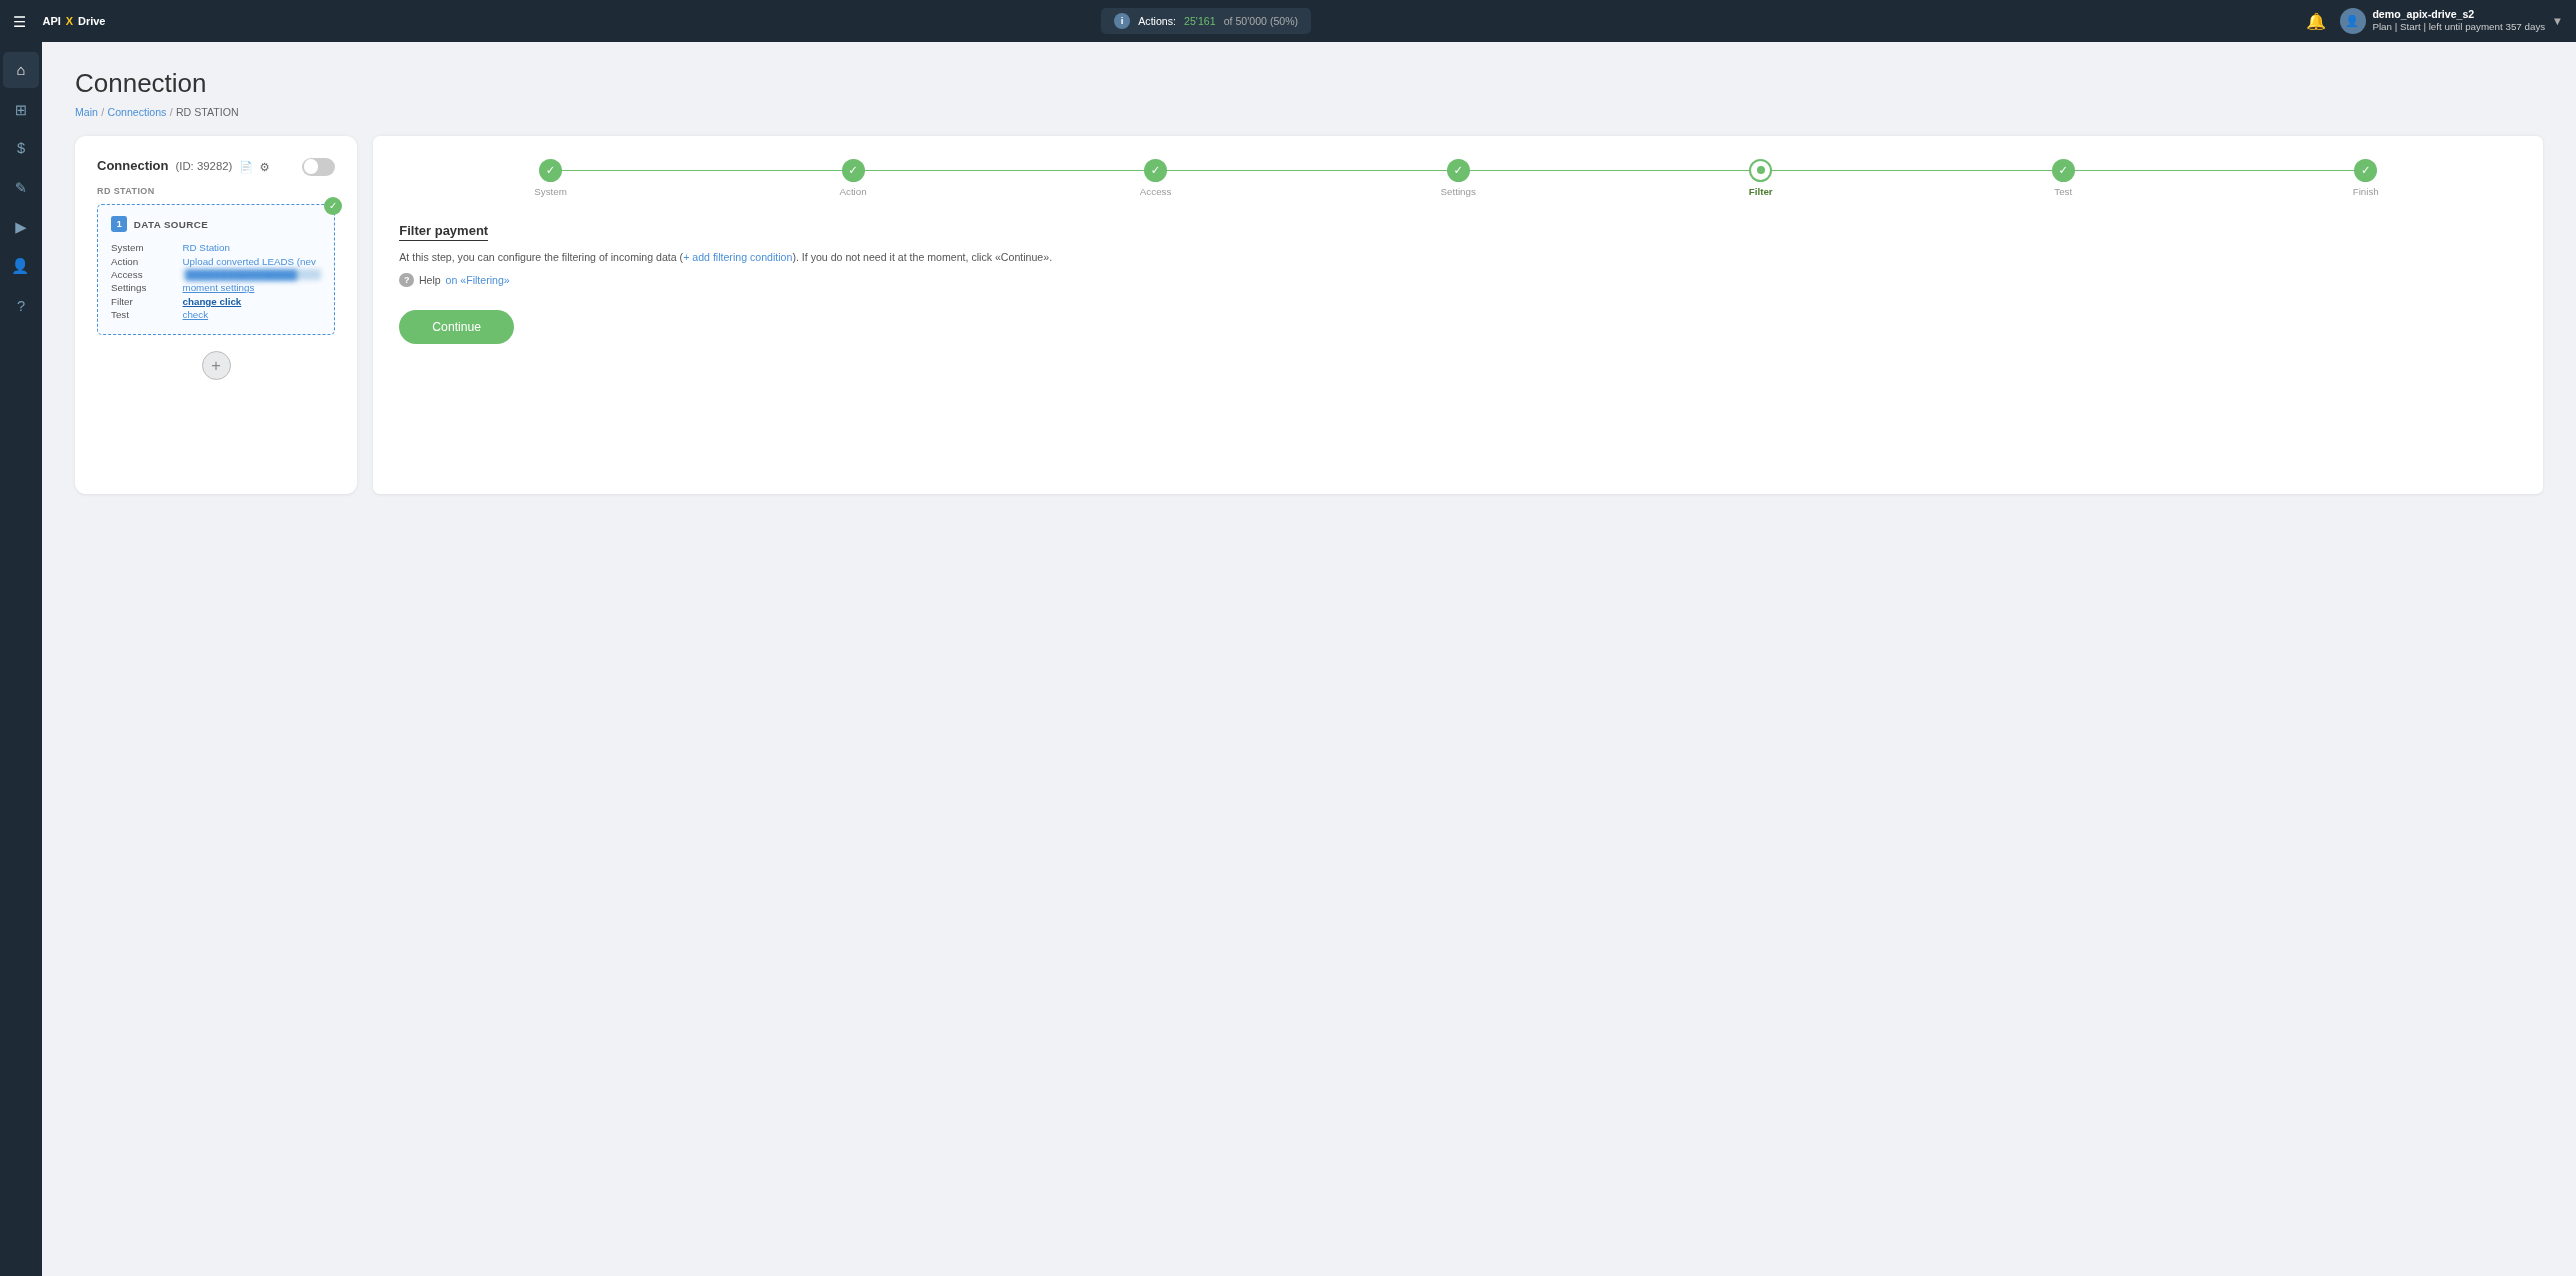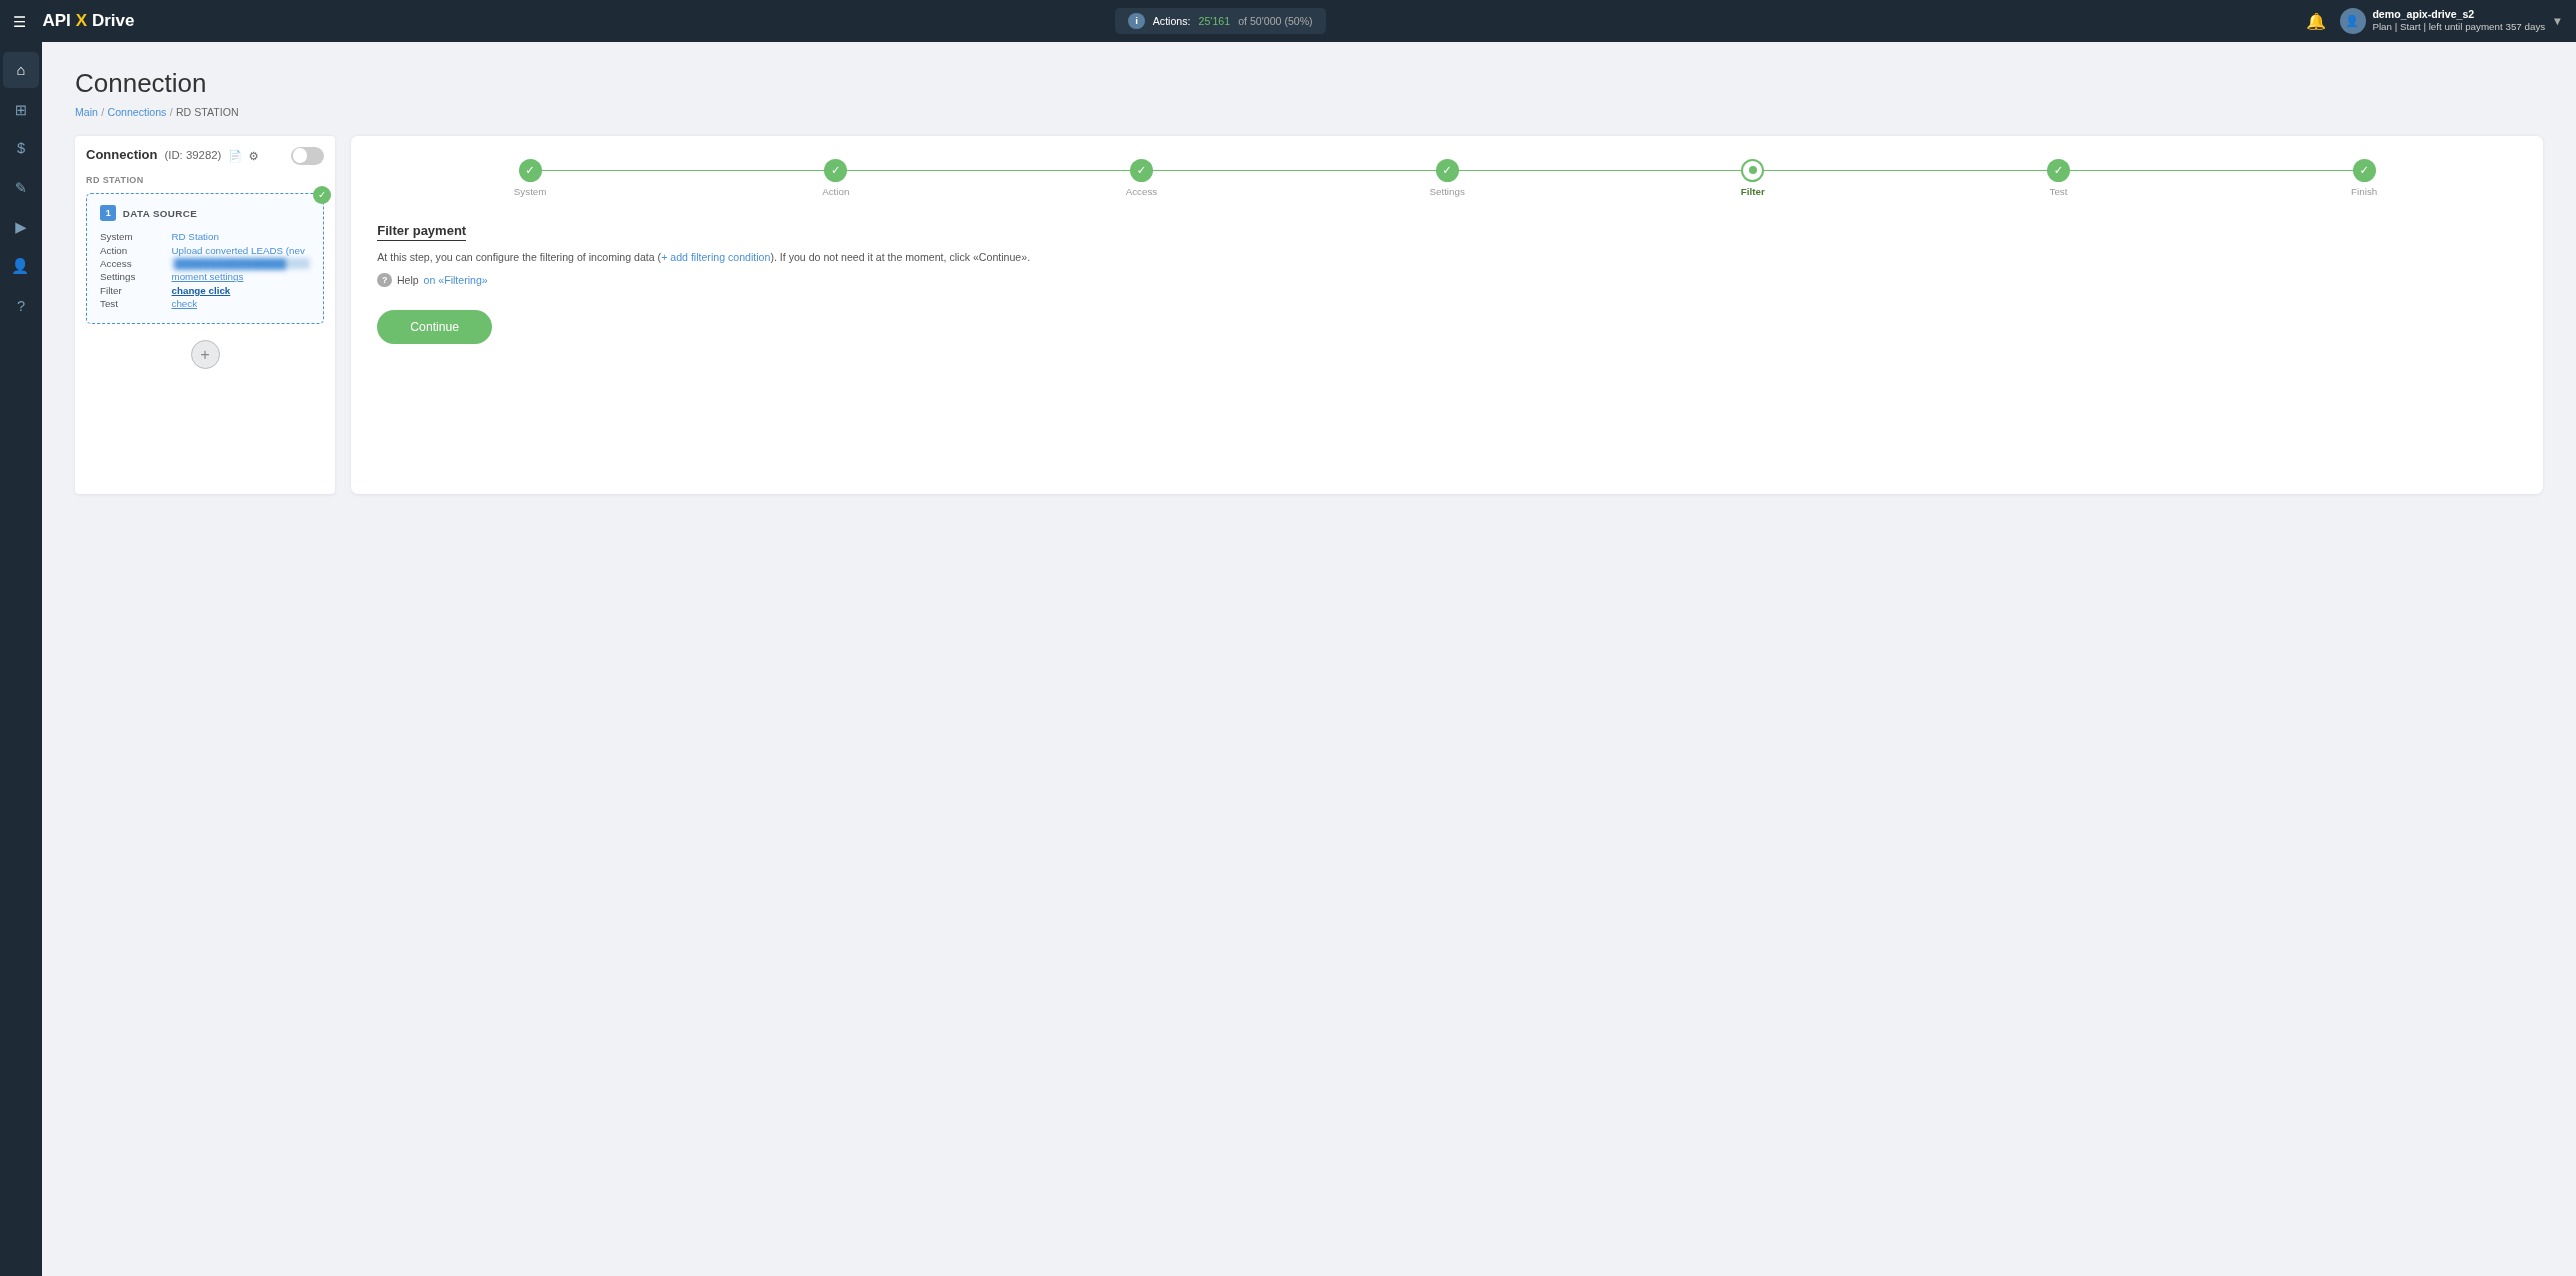--- a/index.html
+++ b/index.html
@@ -14,21 +14,21 @@
       padding: 0 13px;
       position: fixed;
       top: 0; left: 0; right: 0;
       z-index: 100;
     }
     .topnav-logo {
       display: flex;
       align-items: center;
       gap: 4.9px;
       color: #fff;
-      font-size: 17px;
+      font-size: 11px;
       font-weight: bold;
       margin-left: 9.8px;
     }
     .logo-api { color: #fff; }
     .logo-x { color: #f5c518; }
     .logo-drive { color: #fff; }
 
     .topnav-center { flex: 1; display: flex; justify-content: center; }
     .actions-box {
       background: #2a3a48;
@@ -127,23 +127,23 @@
 
     .content-row {
       display: flex;
       gap: 16.3px;
       align-items: flex-start;
     }
 
     
     .left-card {
       background: #fff;
-      border-radius: 4px;
-      padding: 11px;
-      width: 260px;
+      border-radius: 11px;
+      padding: 22px;
+      width: 282px;
       min-height: 358px;
       box-shadow: 0 0.8px 3.3px rgba(0,0,0,0.08);
       flex-shrink: 0;
     }
     .card-title {
       font-size: 13px;
       font-weight: 600;
       color: #333;
       margin-bottom: 3.3px;
     }

